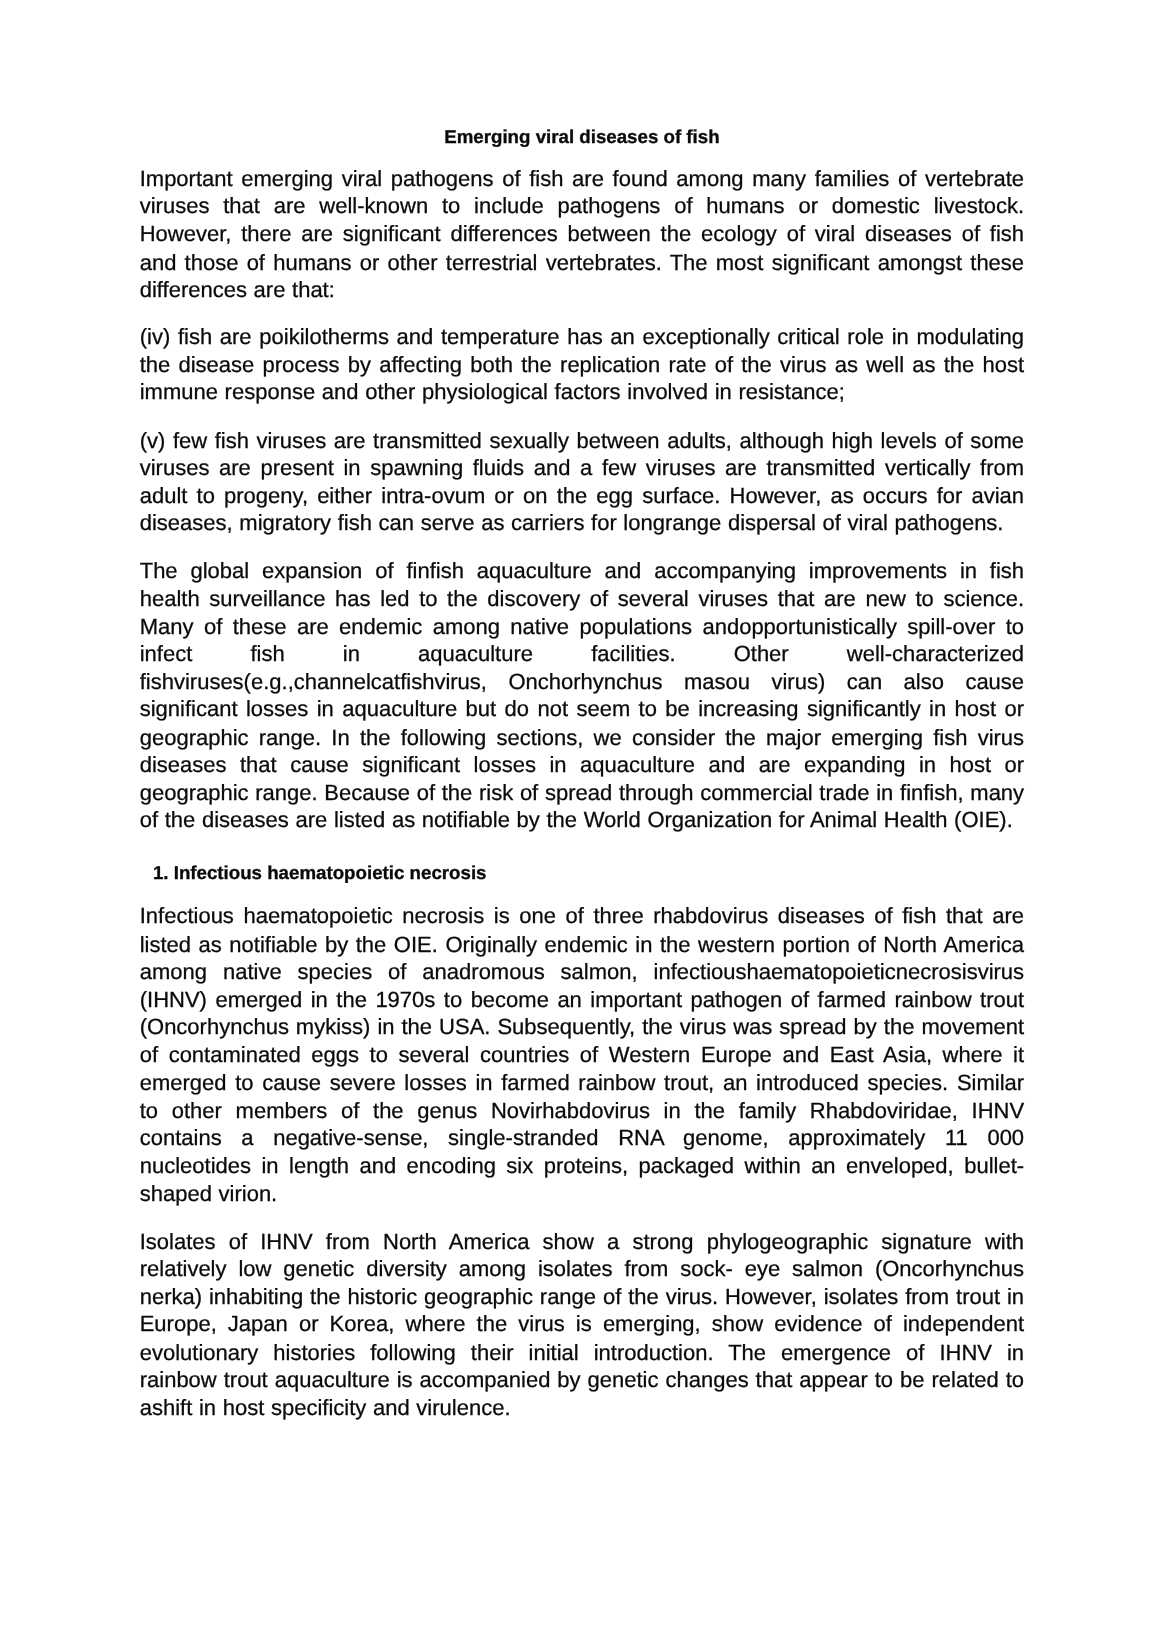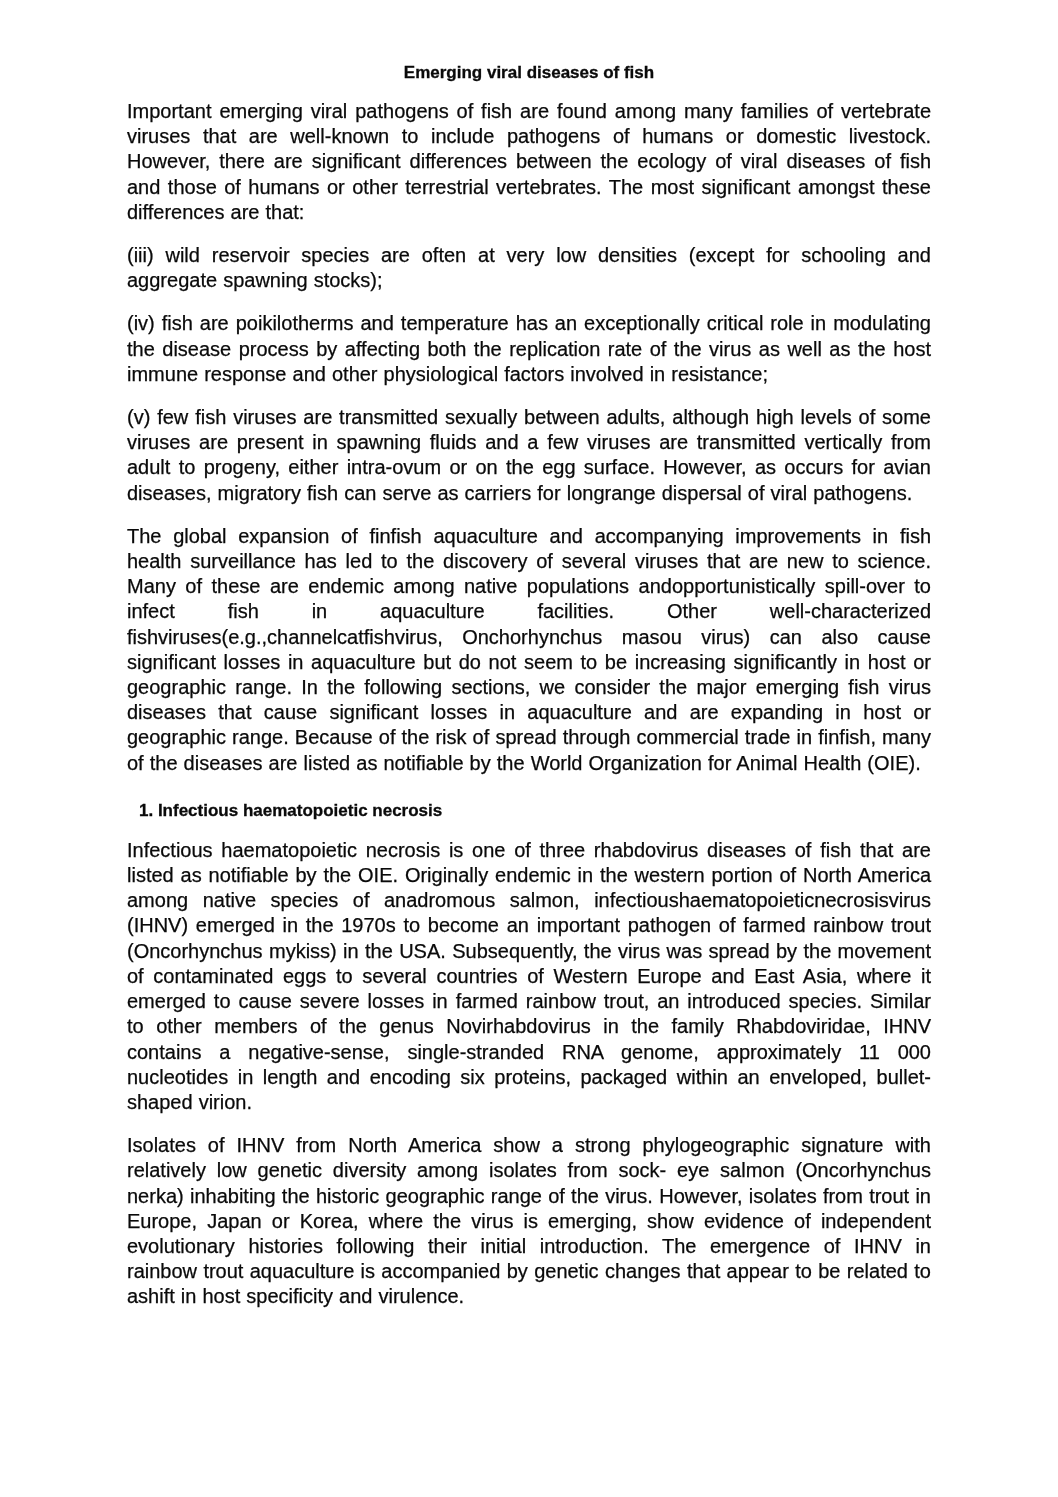--- a/index.html
+++ b/index.html
@@ -11,21 +11,21 @@
     width: 1058px;
     height: 1497px;
     overflow: hidden;
     font-family: "Liberation Sans", "DejaVu Sans", sans-serif;
     color: #0a0a0a;
   }
   .page {
     box-sizing: border-box;
     width: 1058px;
     height: 1497px;
-    padding: 60px 127px 40px 127px;
+    padding: 112px 127px 40px 127px;
     background: #ffffff;
   }
   .doc-title {
     font-size: 17px;
     font-weight: bold;
     text-align: center;
     line-height: 25px;
     margin: 0 0 14px 0;
     -webkit-text-stroke: 0.3px currentColor;
   }
@@ -49,21 +49,20 @@
 <body>
 
 <div class="page">
 
   <h1 class="doc-title">Emerging viral diseases of fish</h1>
 
   <p class="para">Important emerging viral pathogens of fish are found among many families of vertebrate viruses that are well-known to include pathogens of humans or domestic livestock. However, there are significant differences between the ecology of viral diseases of fish and those of humans or other terrestrial vertebrates. The most significant amongst these differences are that:</p>
 
 
 
-  <p class="para">(iii) wild reservoir species are often at very low densities (except for schooling and aggregate spawning stocks);</p>
 
   <p class="para">(iv) fish are poikilotherms and temperature has an exceptionally critical role in modulating the disease process by affecting both the replication rate of the virus as well as the host immune response and other physiological factors involved in resistance;</p>
 
   <p class="para">(v) few fish viruses are transmitted sexually between adults, although high levels of some viruses are present in spawning fluids and a few viruses are transmitted vertically from adult to progeny, either intra-ovum or on the egg surface. However, as occurs for avian diseases, migratory fish can serve as carriers for longrange dispersal of viral pathogens.</p>
 
   <p class="para">The global expansion of finfish aquaculture and accompanying improvements in fish health surveillance has led to the discovery of several viruses that are new to science. Many of these are endemic among native populations andopportunistically spill-over to infect fish in aquaculture facilities. Other well-characterized fishviruses(e.g.,channelcatfishvirus, Onchorhynchus masou virus) can also cause significant losses in aquaculture but do not seem to be increasing significantly in host or geographic range. In the following sections, we consider the major emerging fish virus diseases that cause significant losses in aquaculture and are expanding in host or geographic range. Because of the risk of spread through commercial trade in finfish, many of the diseases are listed as notifiable by the World Organization for Animal Health (OIE).</p>
 
   <h2 class="section-heading">1. Infectious haematopoietic necrosis</h2>
 
   <p class="para">Infectious haematopoietic necrosis is one of three rhabdovirus diseases of fish that are listed as notifiable by the OIE. Originally endemic in the western portion of North America among native species of anadromous salmon, infectioushaematopoieticnecrosisvirus (IHNV) emerged in the 1970s to become an important pathogen of farmed rainbow trout (Oncorhynchus mykiss) in the USA. Subsequently, the virus was spread by the movement of contaminated eggs to several countries of Western Europe and East Asia, where it emerged to cause severe losses in farmed rainbow trout, an introduced species. Similar to other members of the genus Novirhabdovirus in the family Rhabdoviridae, IHNV contains a negative-sense, single-stranded RNA genome, approximately 11 000 nucleotides in length and encoding six proteins, packaged within an enveloped, bullet-shaped virion.</p>

